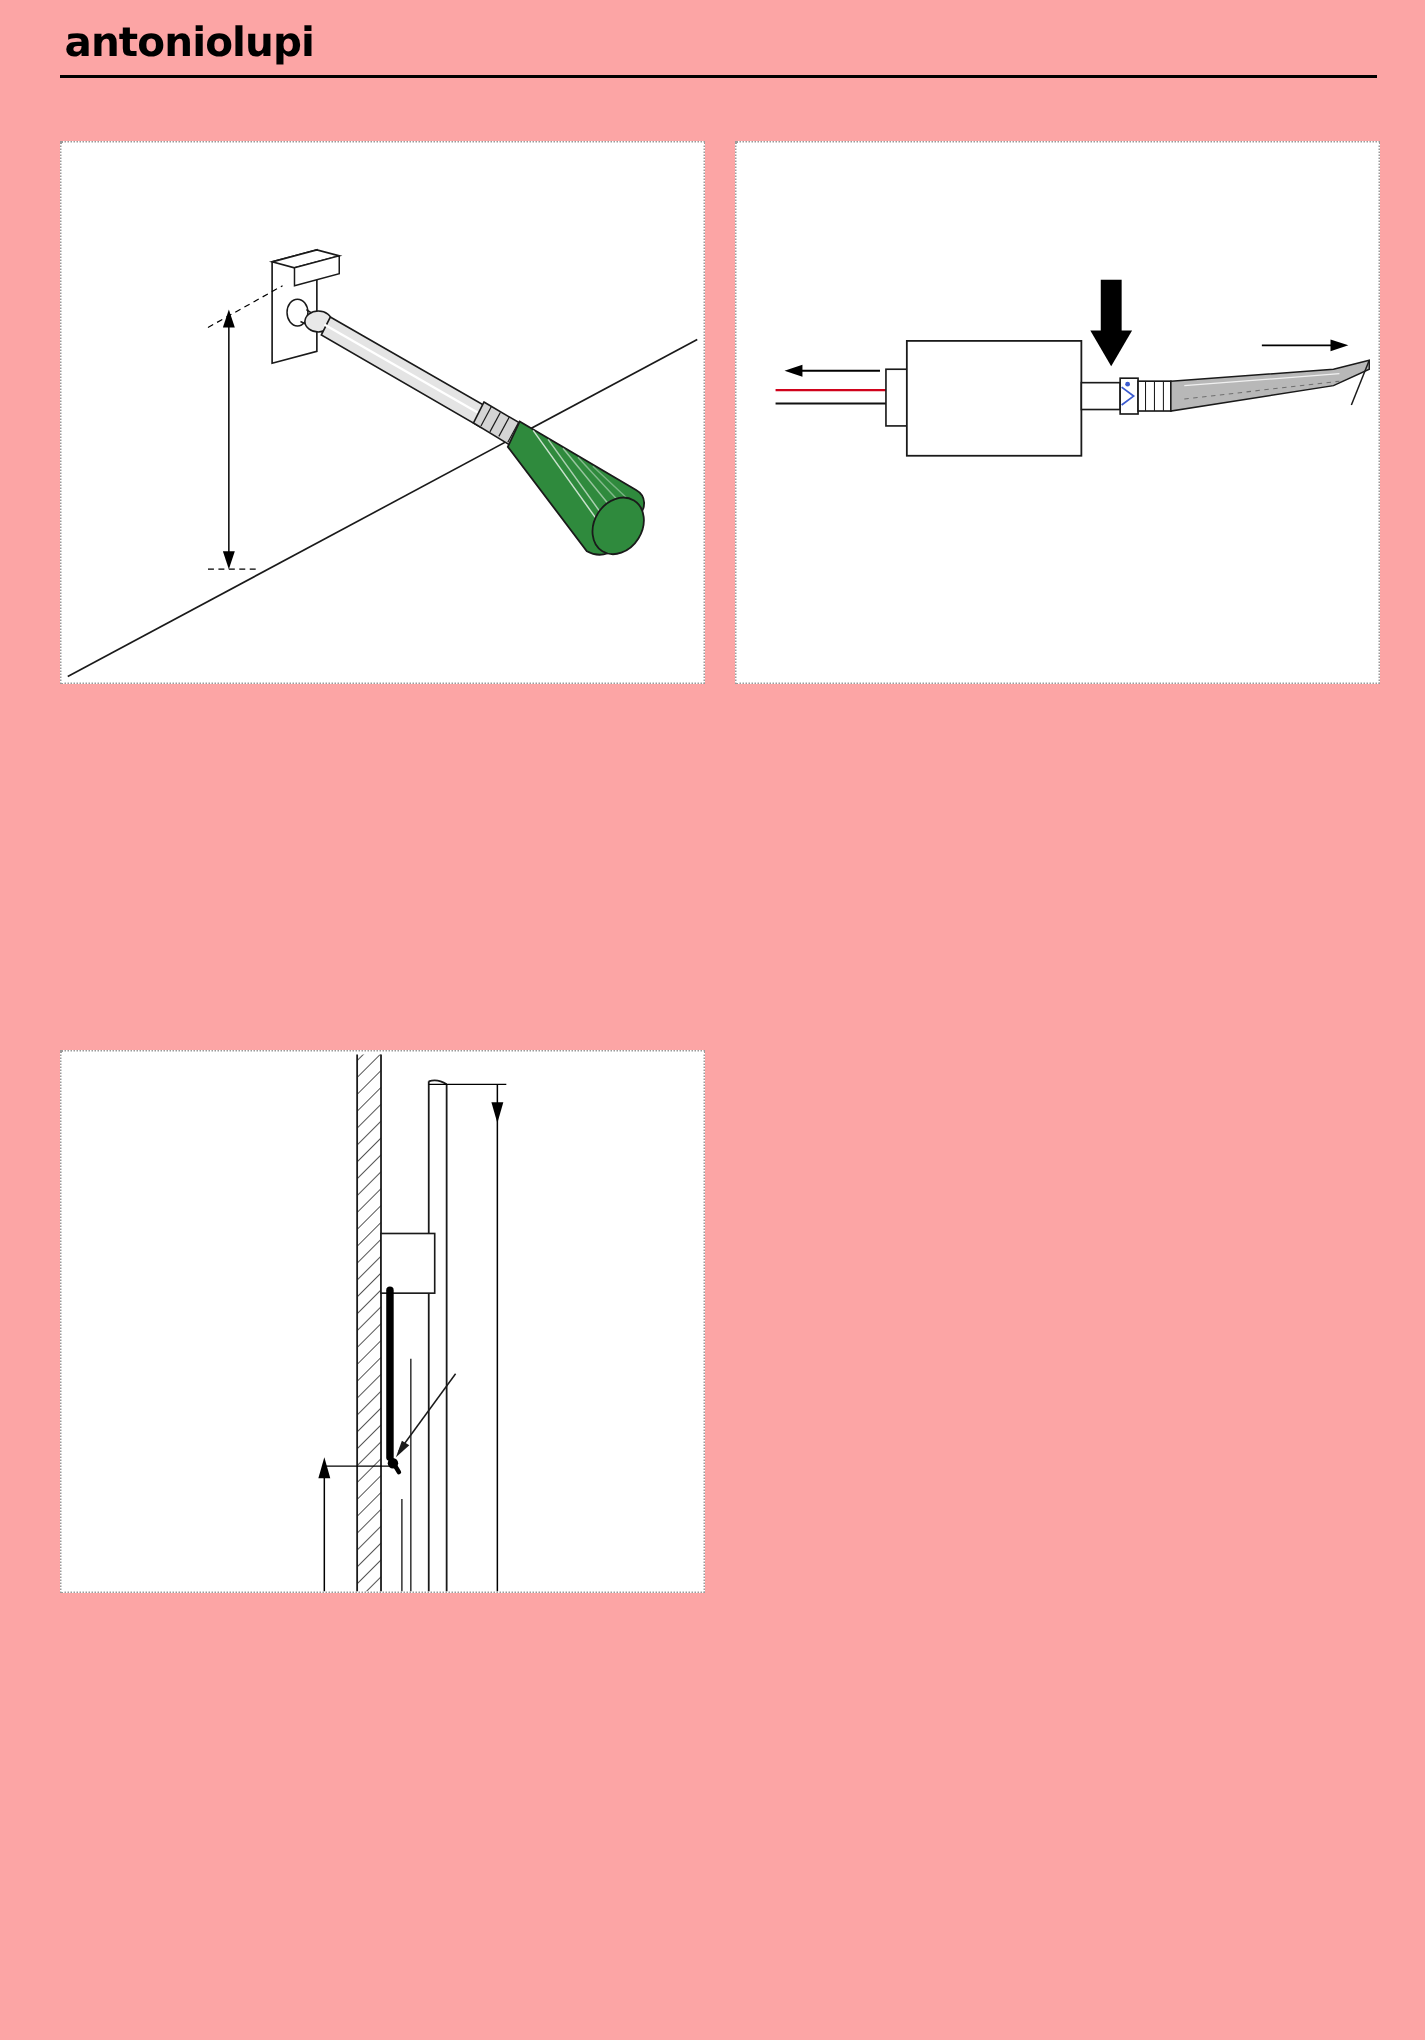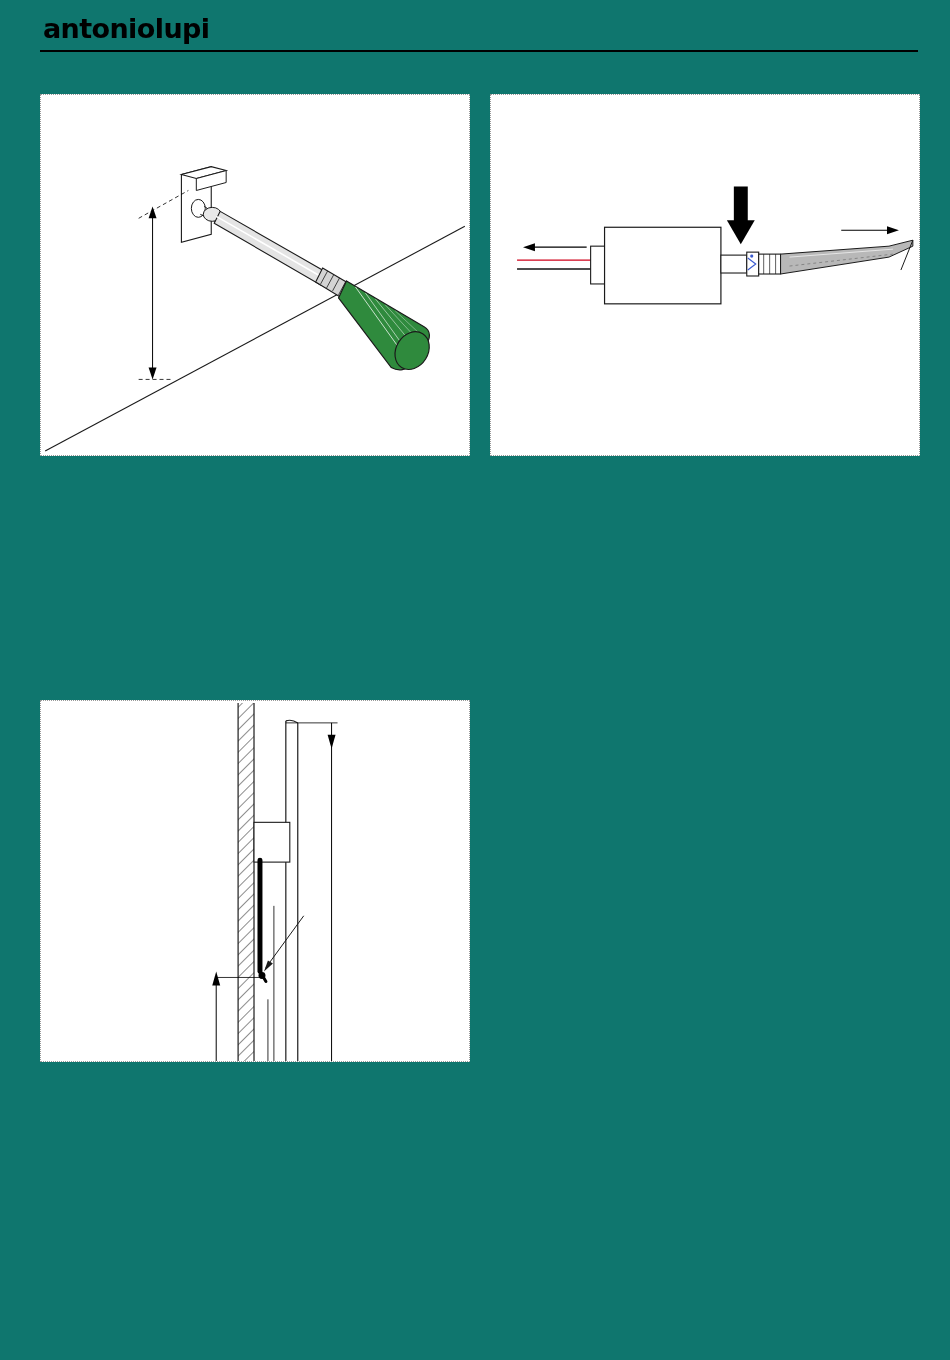--- a/index.html
+++ b/index.html
@@ -12,21 +12,21 @@
     height: 1360px;
     position: relative;
     font-family: "Liberation Sans", sans-serif;
     overflow: hidden;
   }
   .page {
     position: absolute;
     left: 0; top: 0;
     width: 950px;
     height: 1360px;
-    background: #0f766e;
+    background: #fca5a5;
   }
   
   .header {
     position: absolute;
     left: 40px;
     top: 14px;
     width: 878px;
     height: 38px;
   }
   .brand {

